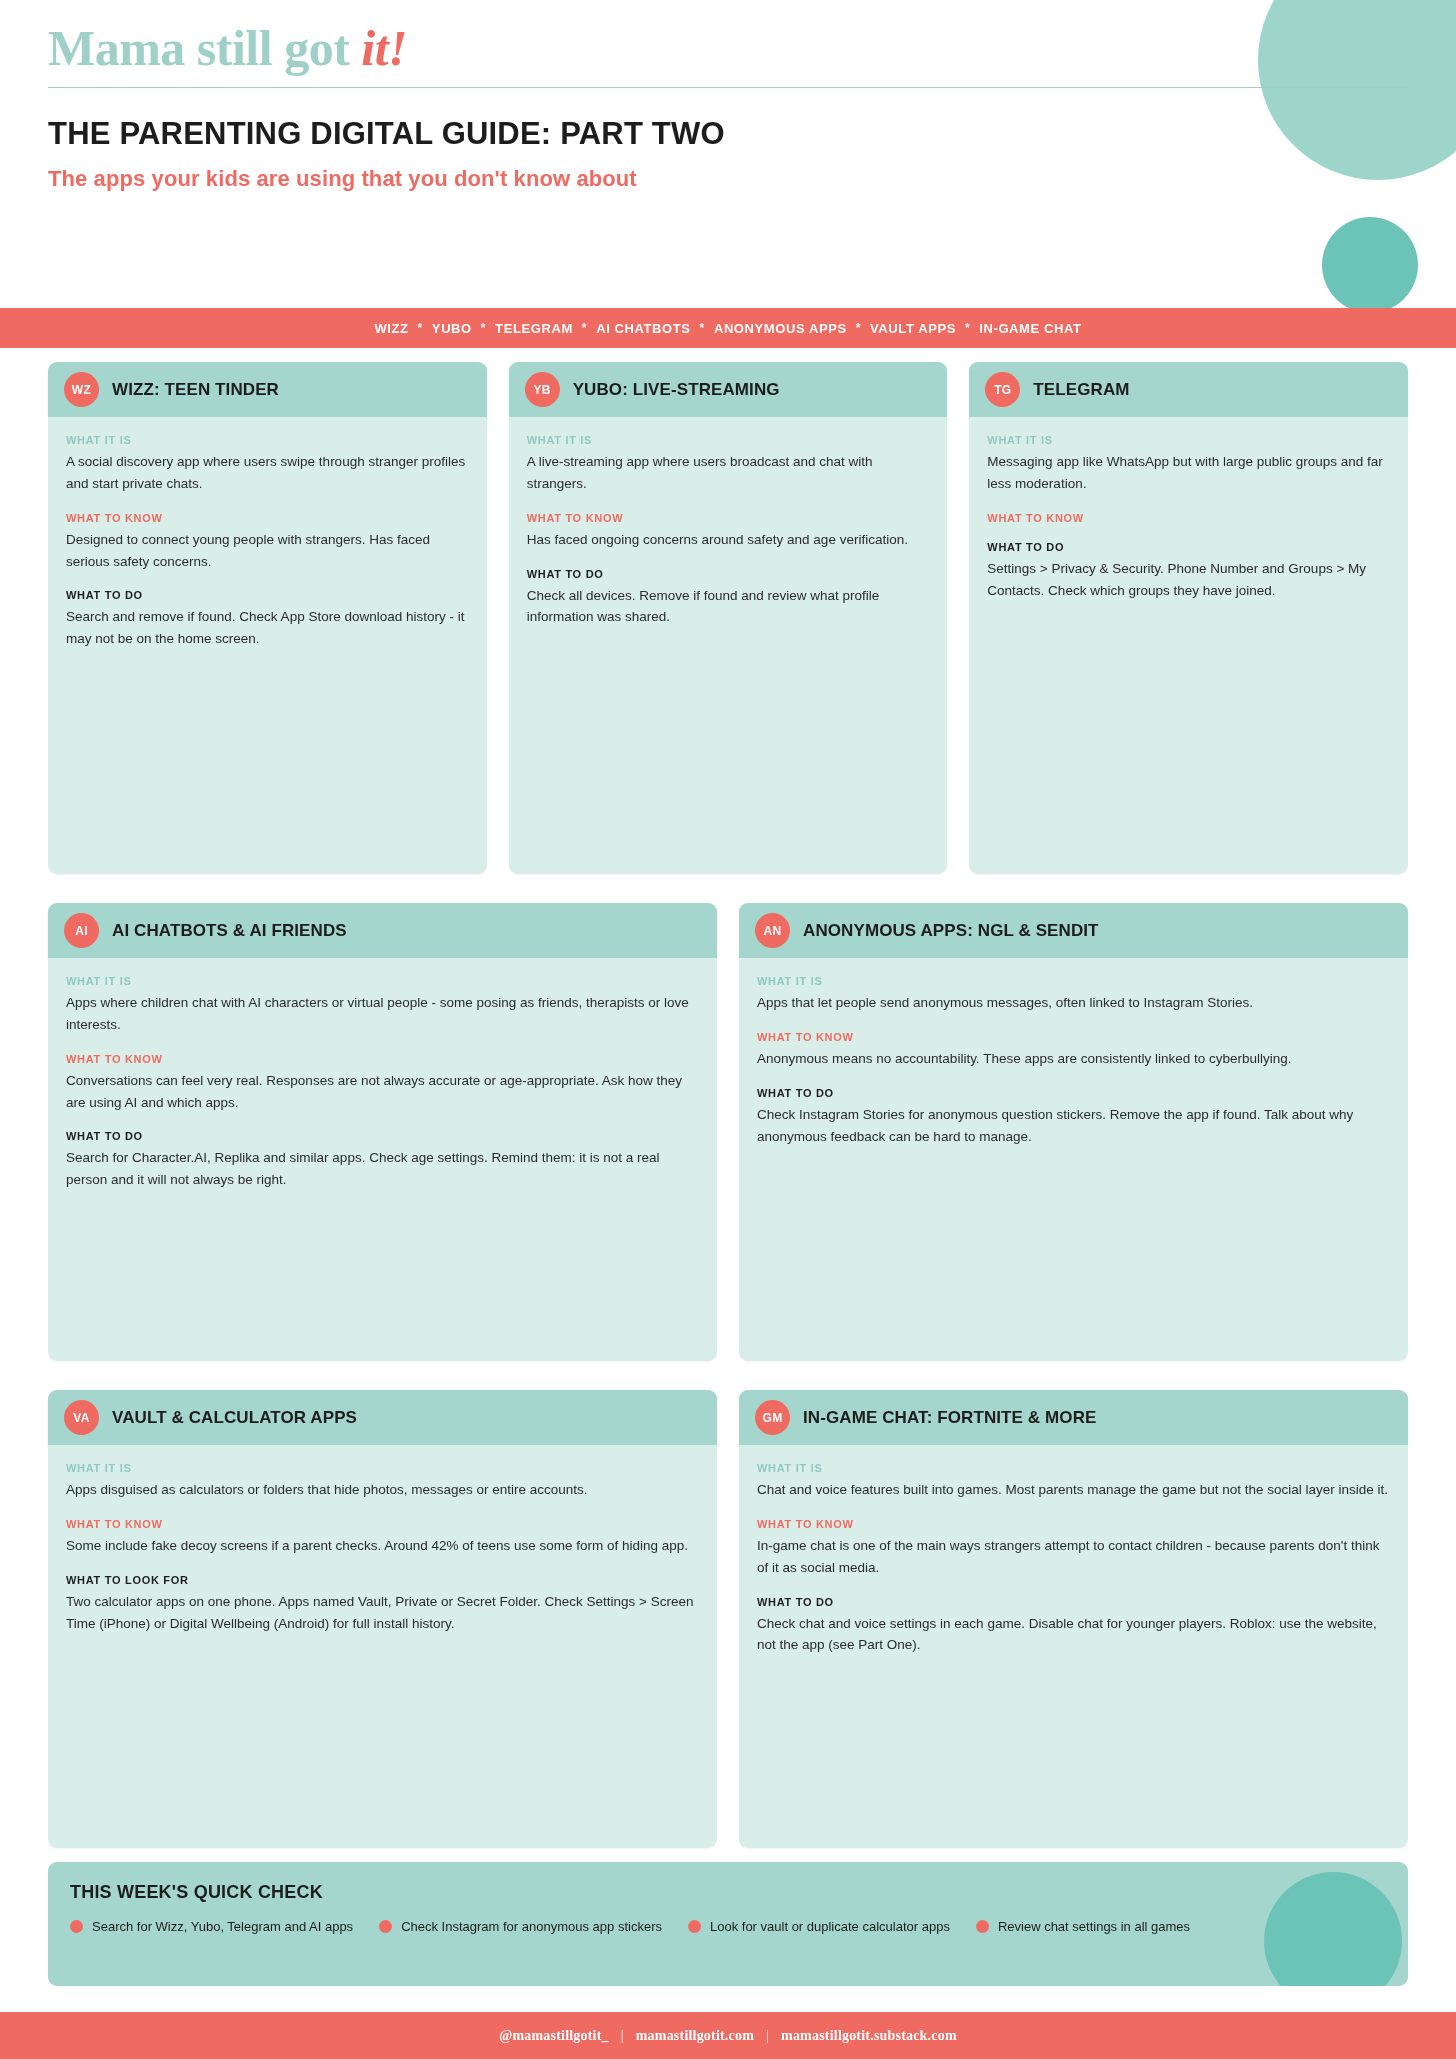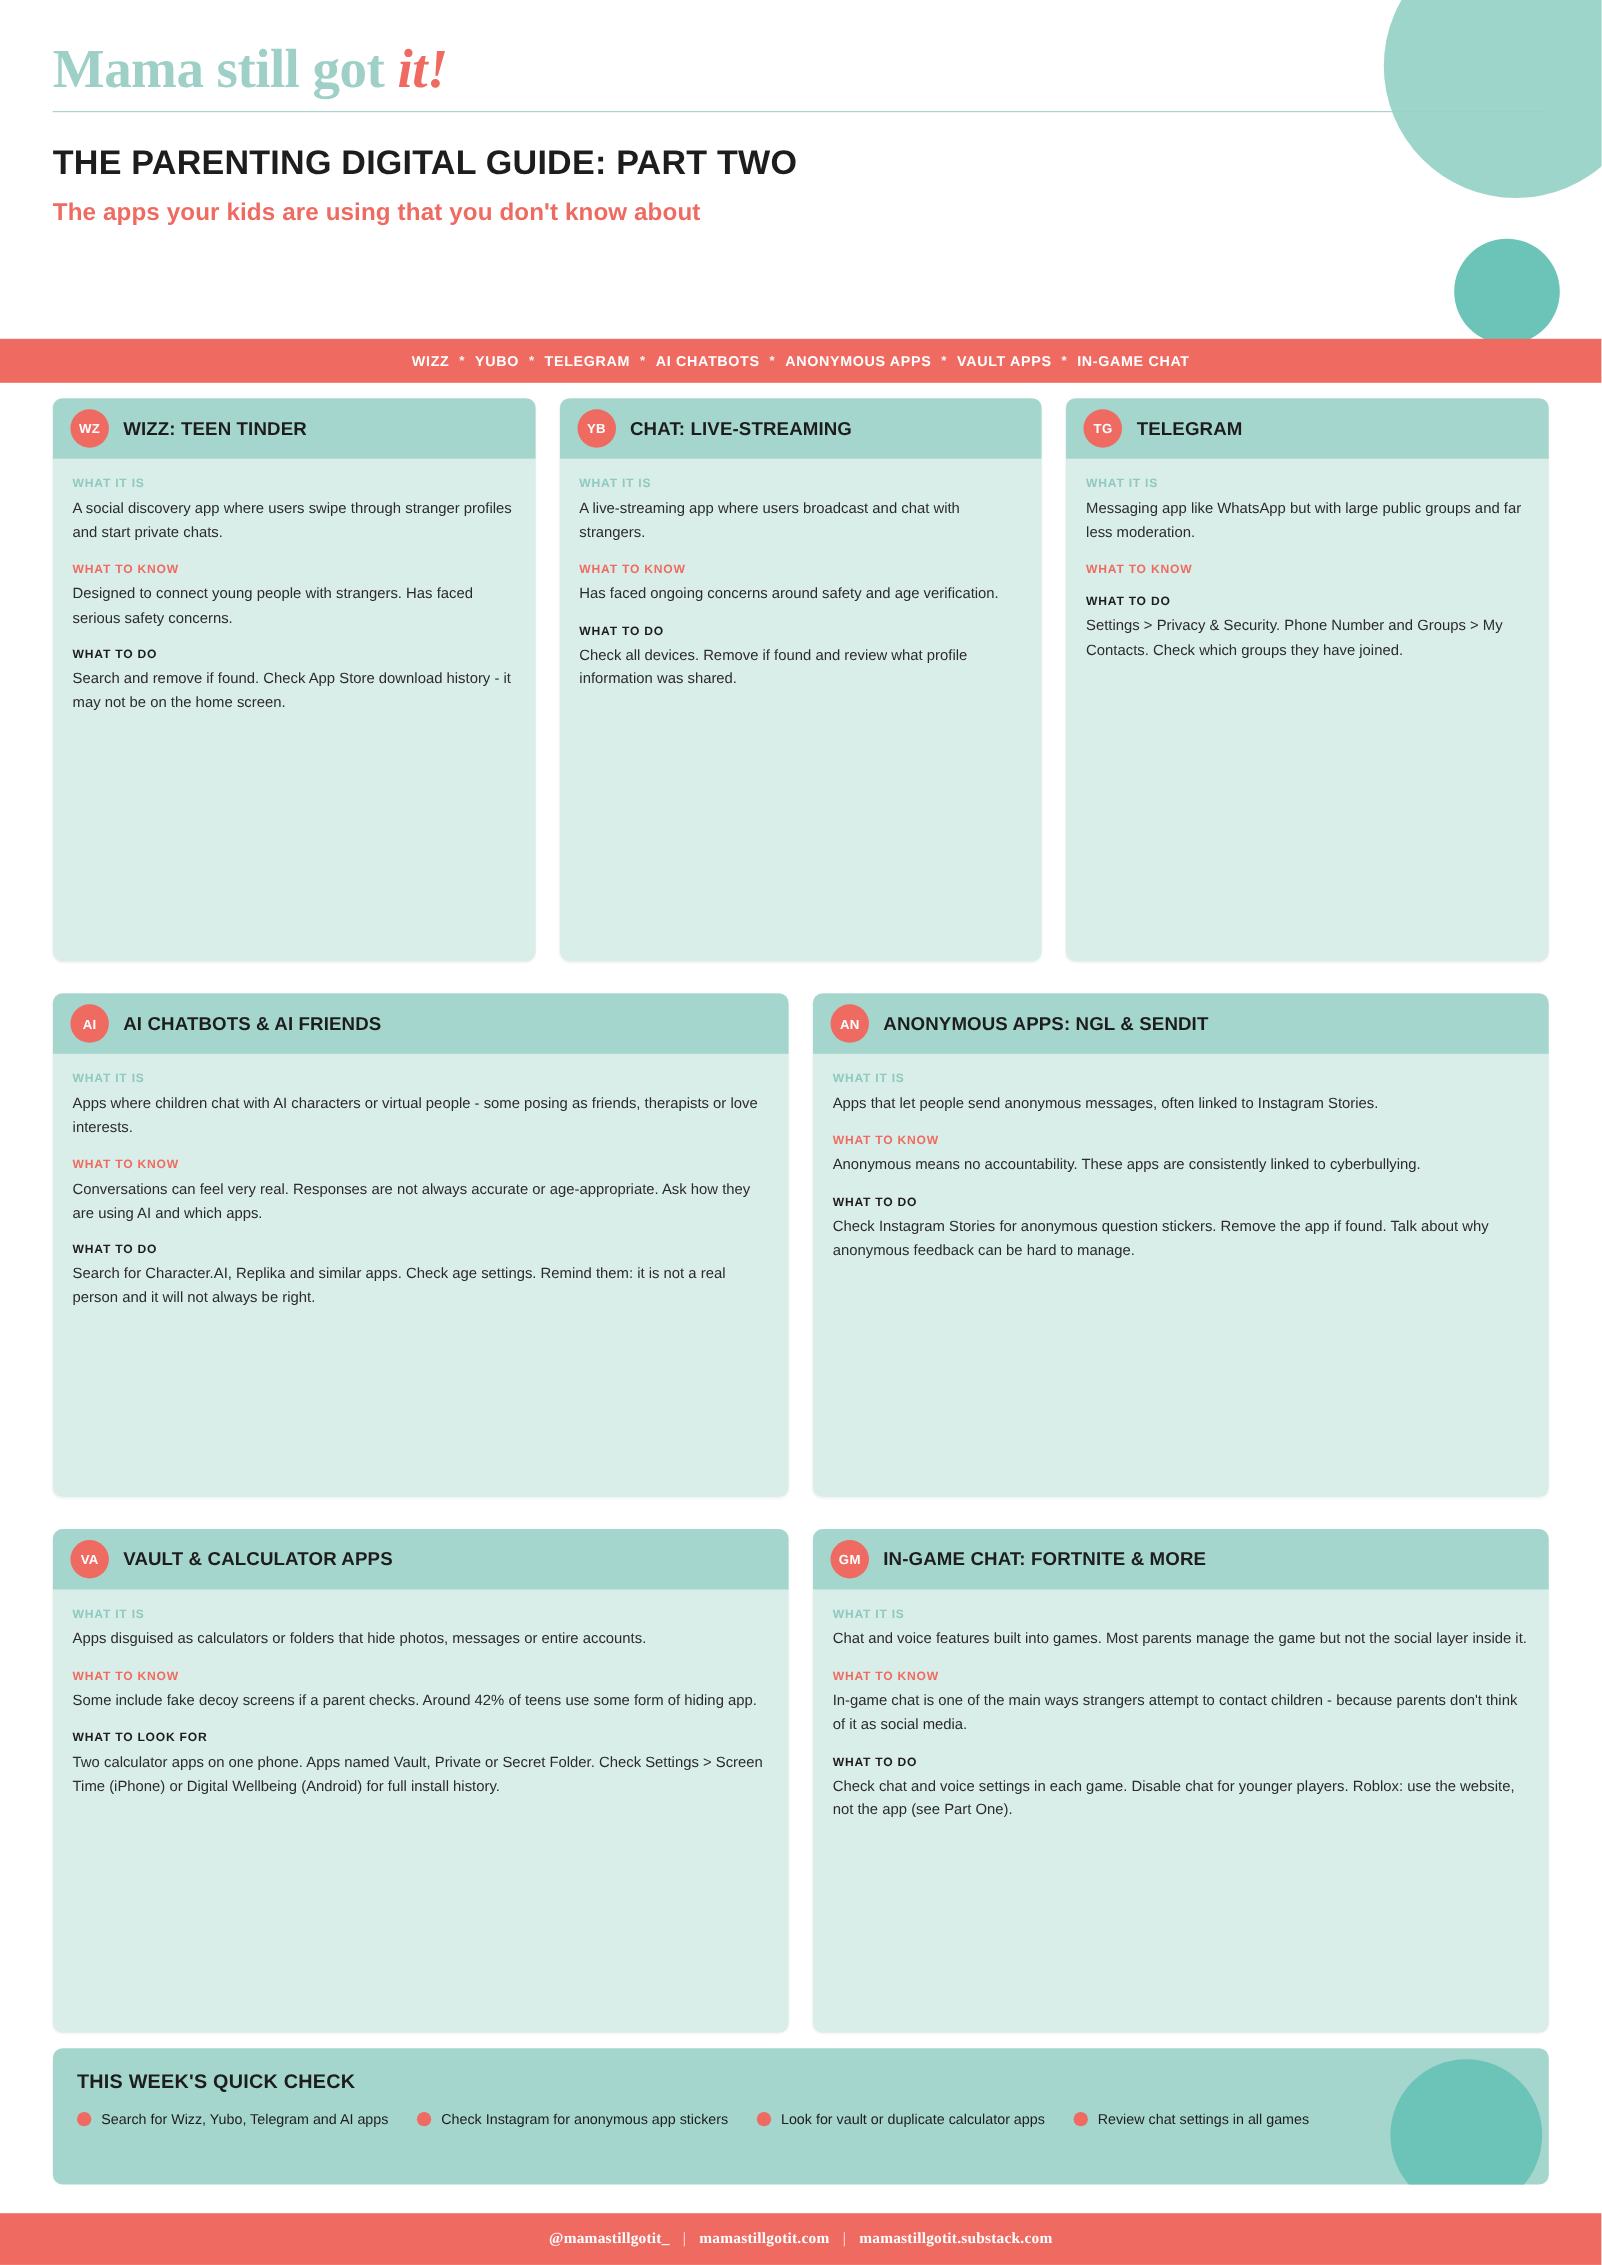--- a/index.html
+++ b/index.html
@@ -22,21 +22,21 @@
     background: #9ed5cb;
     right: -42px; top: -60px;
   }
   .deco-top-small {
     width: 96px; height: 96px;
     background: #6cc3b8;
     right: 38px; top: 217px;
   }
 
   
-  .header { position: relative; padding: 14px 48px; }
+  .header { position: relative; padding: 0 48px; }
   .logo {
     font-family: "Liberation Serif", serif;
     font-size: 50px;
     font-weight: bold;
     letter-spacing: -0.5px;
     padding-top: 22px;
     line-height: 1.05;
     white-space: nowrap;
   }
   .logo-main { color: #9ed0c7; }
@@ -265,21 +265,21 @@
           </div>
           <div class="block">
             <div class="lbl lbl-do">WHAT TO DO</div>
             <div class="txt">Search and remove if found. Check App Store download history - it may not be on the home screen.</div>
           </div>
         </div>
       </div>
       <div class="card">
         <div class="card-head">
           <div class="badge">YB</div>
-          <div class="card-title">CHAT: LIVE-STREAMING</div>
+          <div class="card-title">YUBO: LIVE-STREAMING</div>
         </div>
         <div class="card-body">
           <div class="block">
             <div class="lbl lbl-is">WHAT IT IS</div>
             <div class="txt">A live-streaming app where users broadcast and chat with strangers.</div>
           </div>
           <div class="block">
             <div class="lbl lbl-know">WHAT TO KNOW</div>
             <div class="txt">Has faced ongoing concerns around safety and age verification.</div>
           </div>

